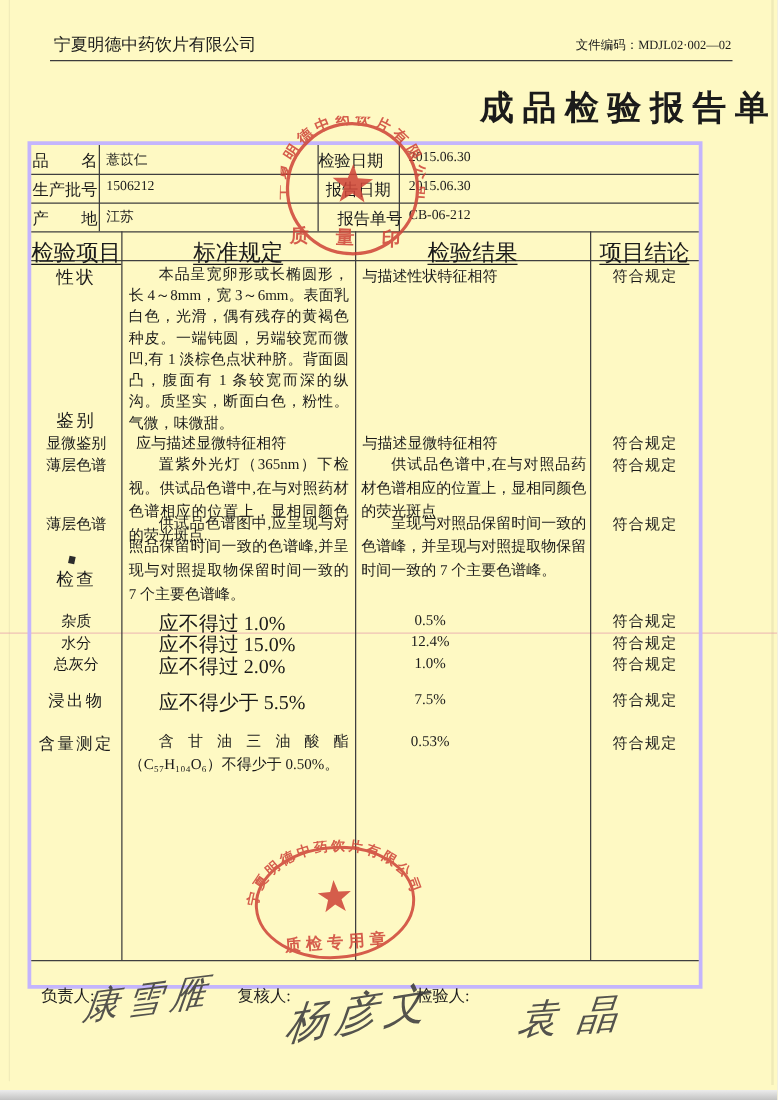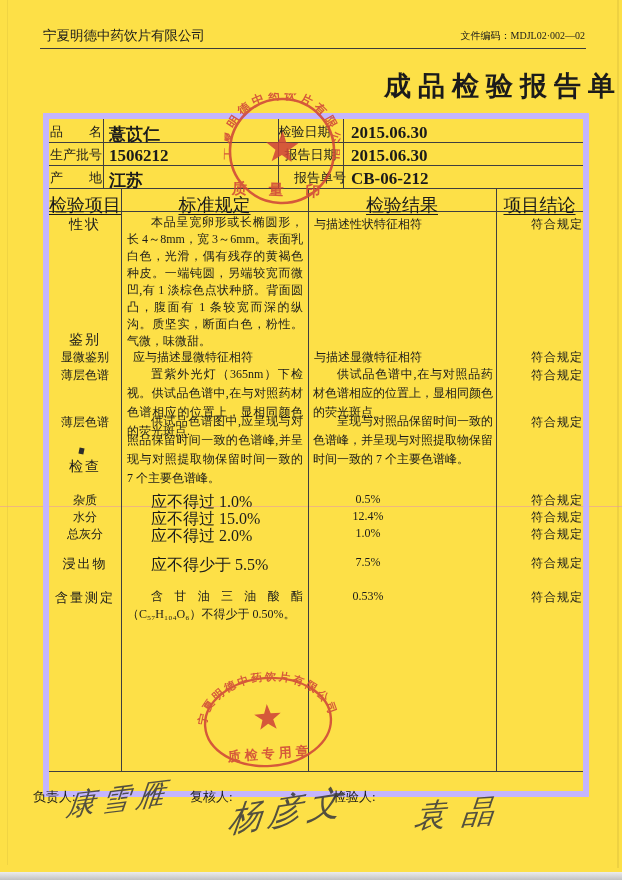--- a/index.html
+++ b/index.html
@@ -1,45 +1,45 @@
 <!DOCTYPE html>
 <html><head>
 <meta charset="utf-8">
 <style>
   html,body{margin:0;padding:0;background:#e9e9e9;}
-  .sheet{position:relative;width:622px;height:880px;margin:0 auto;background:#fde047;overflow:hidden;
+  .sheet{position:relative;width:622px;height:880px;margin:0 auto;background:#fef9c3;overflow:hidden;
          font-family:"Liberation Serif","DejaVu Serif",serif;color:#1b1b1b;}
   .abs{position:absolute;}
   
   .edge-left{left:7px;top:0;width:1px;height:865px;background:rgba(0,0,0,0.05);}
   .edge-right{right:3px;top:0;width:2px;height:868px;background:rgba(0,0,0,0.06);}
   .edge-bottom{left:0;top:872px;width:622px;height:8px;background:linear-gradient(#ececec,#c2c2c2);}
   .scanline{left:0;top:506px;width:622px;height:1px;background:rgba(228,150,170,0.55);}
   
   .company{left:43px;top:27px;font-size:13.5px;}
   .doccode{right:37px;top:29px;font-size:10px;}
   .hrule{left:40px;top:48px;width:546px;height:1px;background:#3c3c3c;}
   .title{left:0;top:68px;width:622px;text-align:right;font-size:27px;font-weight:700;letter-spacing:7px;}
   
-  .tbl{left:43px;top:113px;width:534px;height:672px;border:6px solid #c4b5fd;}
+  .tbl{left:22px;top:113px;width:534px;height:672px;border:3px solid #c4b5fd;}
   .hline{position:absolute;left:0;right:0;height:1px;background:#3f3f3f;}
   .vline{position:absolute;width:1px;background:#3f3f3f;}
   .cell{position:absolute;font-size:13px;}
   .ilabel{width:54px;left:0;text-align:center;letter-spacing:0;}
-  .ival{font-weight:700;font-size:17px;}
+  .ival{font-weight:400;font-size:11px;}
   .chead{position:absolute;top:74px;text-align:center;font-size:18px;text-decoration:underline;text-underline-offset:3px;}
   .lbl{position:absolute;left:0;width:72px;text-align:center;font-size:12px;}
   .lbl.big{font-size:14px;letter-spacing:2px;}
   .std{position:absolute;left:78px;width:176px;font-size:12px;line-height:17px;text-align:justify;text-indent:2em;}
   .stdp{position:absolute;left:78px;width:176px;font-size:12px;line-height:19px;text-align:justify;text-indent:2em;}
   .stdline{position:absolute;left:84px;font-size:12px;}
   .stdnum{position:absolute;left:102px;font-size:16px;}
   .res{position:absolute;left:259px;width:120px;text-align:center;font-size:12px;}
   .resp{position:absolute;left:264px;width:180px;font-size:12px;line-height:19px;text-align:justify;text-indent:2em;}
-  .conc{position:absolute;left:448px;width:86px;text-align:right;font-size:12px;letter-spacing:1px;}
+  .conc{position:absolute;left:448px;width:86px;text-align:center;font-size:12px;letter-spacing:1px;}
   .mark{position:absolute;left:30px;width:5px;height:6px;background:#2c2c2c;transform:rotate(12deg);}
   .concl-row{position:absolute;left:8px;top:654px;font-size:13px;letter-spacing:0.5px;}
   
   .signlabel{position:absolute;font-size:13px;}
   .sig{position:absolute;font-size:30px;color:#3d3d3d;font-style:italic;
        transform:rotate(-7deg) skewX(-14deg);opacity:0.88;letter-spacing:6px;white-space:nowrap;}
   
   .stamp{position:absolute;opacity:0.86;}
 </style>
 </head>

